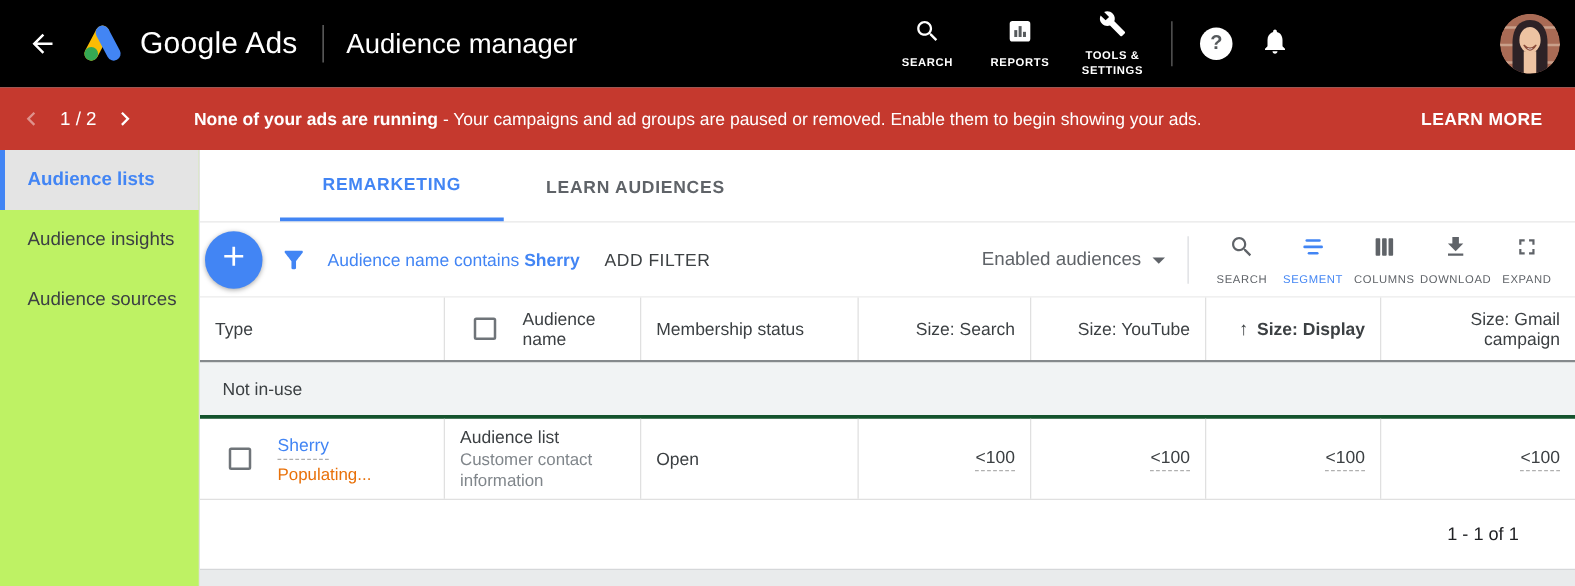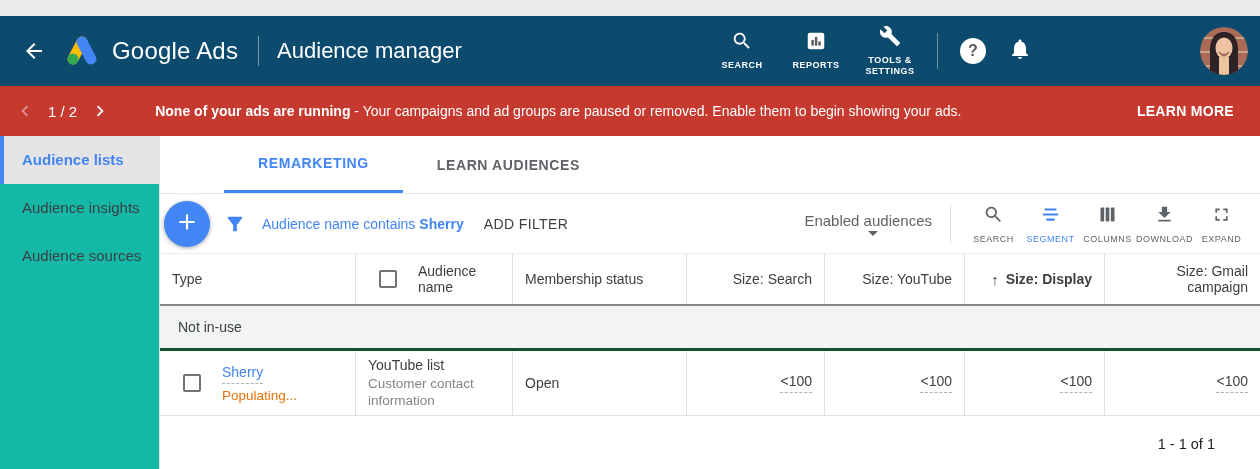--- a/index.html
+++ b/index.html
@@ -1,20 +1,20 @@
 <!DOCTYPE html>
 <html><head>
 <meta charset="utf-8">
 <style>
   * { margin:0; padding:0; box-sizing:border-box; }
   html,body { width:1260px; height:469px; overflow:hidden; background:#e9ebec;
               font-family:"Liberation Sans", sans-serif; }
 
   
-  .app-header { height:70px; background:#0c4a6e; display:flex; align-items:center;margin-top:16px; }
+  .app-header { height:70px; background:#000000; display:flex; align-items:center; }
   .back-btn { margin-left:18px; width:32px; height:32px; display:flex; align-items:center; justify-content:center; cursor:pointer; }
   .logo { margin-left:12px; display:flex; align-items:center; }
   .product-name { color:#fff; font-size:24px; font-weight:400; margin-left:10px; letter-spacing:.2px; }
   .hdr-divider { width:1px; height:30px; background:rgba(255,255,255,.45); margin:0 18px 0 20px; }
   .page-title { color:#fff; font-size:22px; font-weight:400; }
 
   .hdr-right { margin-left:auto; display:flex; align-items:center; }
   .hdr-nav-btn { width:62px; display:flex; flex-direction:column; align-items:center; cursor:pointer; margin:0 6px; }
   .hdr-nav-btn .lbl { color:#fff; font-size:9px; font-weight:bold; letter-spacing:.5px; margin-top:4px; text-align:center; line-height:1.25; }
   .hdr-divider2 { width:1px; height:36px; background:rgba(255,255,255,.4); margin:0 10px; }
@@ -28,21 +28,21 @@
   .pager { display:flex; align-items:center; margin-left:12px; }
   .pager .chev { width:26px; height:26px; display:flex; align-items:center; justify-content:center; cursor:pointer; }
   .pager .chev.disabled { opacity:.45; }
   .pager-text { font-size:15px; margin:0 10px; }
   .banner-msg { margin-left:42px; font-size:14px; }
   .banner-msg b { font-weight:bold; }
   .banner-action { margin-left:auto; margin-right:16px; font-size:14px; font-weight:bold; letter-spacing:.3px; cursor:pointer; padding:8px 10px; }
 
   
   .content { display:flex; height:349px; }
-  .sidebar { width:160px; background:#14b8a6; border-right:1px solid #e2e2e2; flex:none; }
+  .sidebar { width:160px; background:#bef264; border-right:1px solid #e2e2e2; flex:none; }
   .sidebar-item { height:48px; line-height:48px; padding-left:22px; font-size:15px; color:#3c4043; cursor:pointer; position:relative; }
   .sidebar-item.selected { background:#e4e4e4; color:#4285f4; font-weight:bold; }
   .sidebar-item.selected::before { content:""; position:absolute; left:0; top:0; bottom:0; width:4px; background:#4285f4; }
 
   .main { flex:1; background:#e9ebec; display:flex; flex-direction:column; }
   .card { background:#fff; border-bottom:1px solid #d5d7d9; }
 
   
   .tabs-row { height:58px; border-bottom:1px solid #e8e8e8; display:flex; padding-left:64px; }
   .tab { padding:0 34px; display:flex; align-items:center; font-size:14px; letter-spacing:.6px; color:#5f6368; cursor:pointer; font-weight:bold; }
@@ -50,21 +50,21 @@
 
   
   .toolbar { height:60px; display:flex; align-items:center; padding:0 10px 0 4px; border-bottom:1px solid #ececec; }
   .fab { width:46px; height:46px; border-radius:50%; background:#4285f4; display:flex; align-items:center; justify-content:center;
          box-shadow:0 1px 4px rgba(0,0,0,.35); cursor:pointer; flex:none; }
   .funnel { margin-left:14px; cursor:pointer; display:flex; }
   .filter-chip { margin-left:16px; font-size:14px; color:#4285f4; cursor:pointer; }
   .filter-chip .val { font-weight:bold; margin-left:4px; }
   .add-filter { margin-left:20px; font-size:14px; color:#3c4043; letter-spacing:.4px; cursor:pointer; font-weight:500; }
   .tb-spacer { flex:1; }
-  .view-filter { display:flex; align-items:center; font-size:15px; color:#5f6368; cursor:pointer;flex-direction:column; }
+  .view-filter { display:flex; align-items:center; font-size:15px; color:#5f6368; cursor:pointer; }
   .caret-down { width:0; height:0; border-left:5px solid transparent; border-right:5px solid transparent; border-top:5px solid #5f6368; margin-left:9px; margin-top:2px; }
   .tb-divider { width:1px; height:38px; background:#dadce0; margin:0 14px 0 18px; }
   .icon-btn { width:57px; display:flex; flex-direction:column; align-items:center; cursor:pointer; }
   .icon-btn .lbl { font-size:9px; color:#5f6368; letter-spacing:.5px; margin-top:5px; font-weight:500; }
   .icon-btn svg path, .icon-btn svg rect { fill:#5f6368; }
   .icon-btn.active .lbl { color:#4285f4;text-align:center; }
   .icon-btn.active svg rect, .icon-btn.active svg path { fill:#4285f4; }
 
   
   .grid { display:grid; grid-template-columns:196px 157px 174px 138px 140px 140px 1fr; }
@@ -298,21 +298,21 @@
       <div class="grid data-row">
         <div class="td first">
           <span class="checkbox"></span>
           <span class="name-stack">
             <span class="aud-link dashed">Sherry</span>
             <span class="populating">Populating...</span>
           </span>
         </div>
         <div class="td">
           <span class="type-stack">
-            <span class="type-main">YouTube list</span>
+            <span class="type-main">Audience list</span>
             <span class="type-sub">Customer contact information</span>
           </span>
         </div>
         <div class="td">
           <span class="cell-val">Open</span>
         </div>
         <div class="td num">
           <span class="cell-val dashed">&lt;100</span>
         </div>
         <div class="td num">

